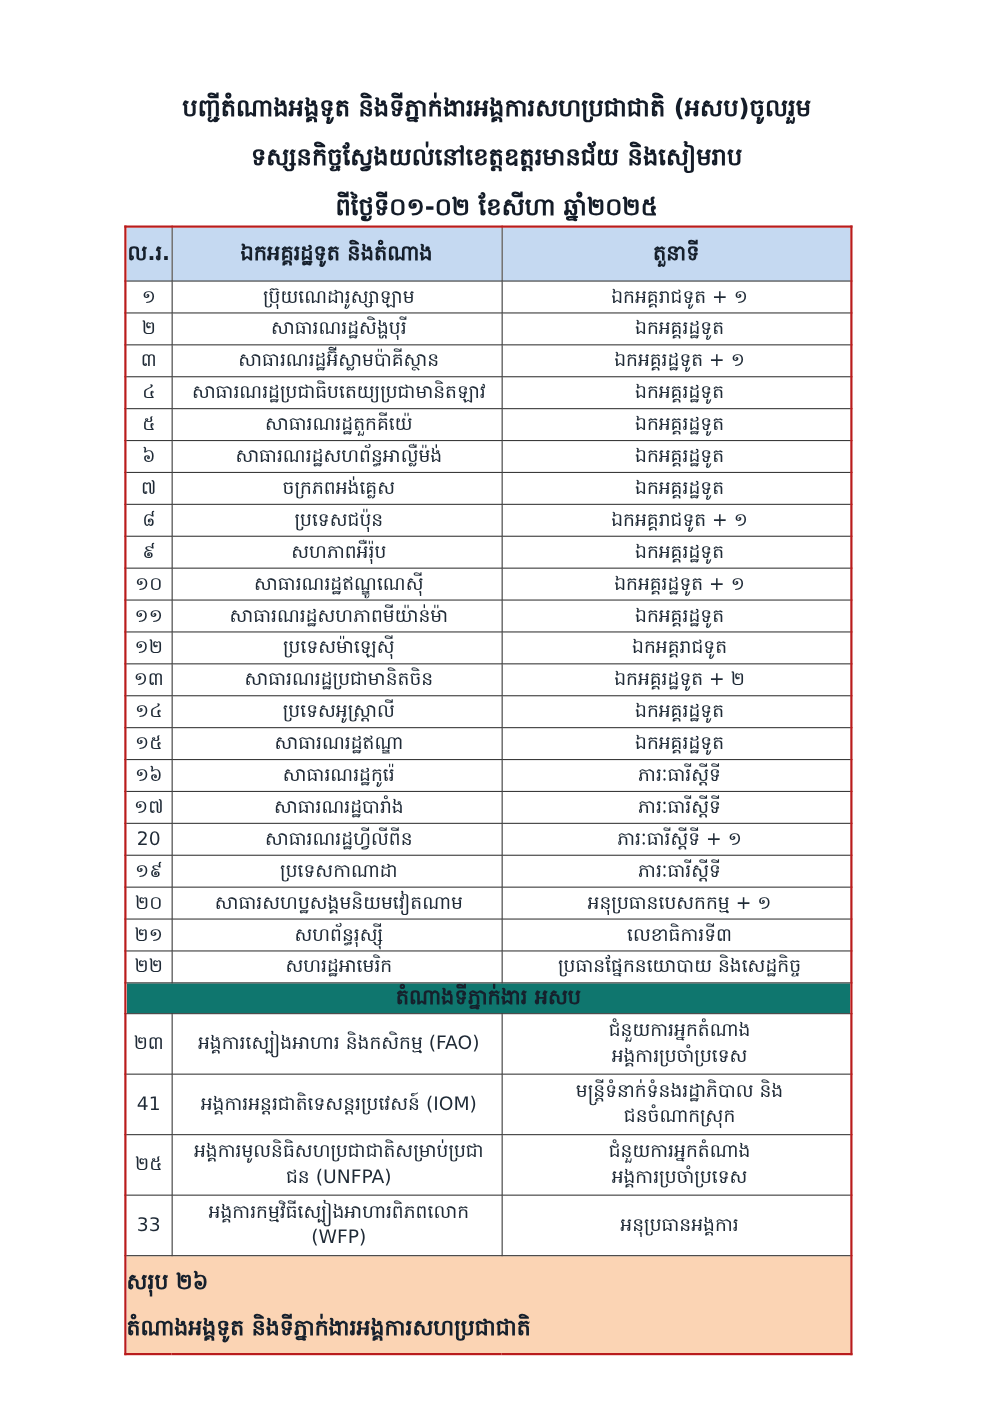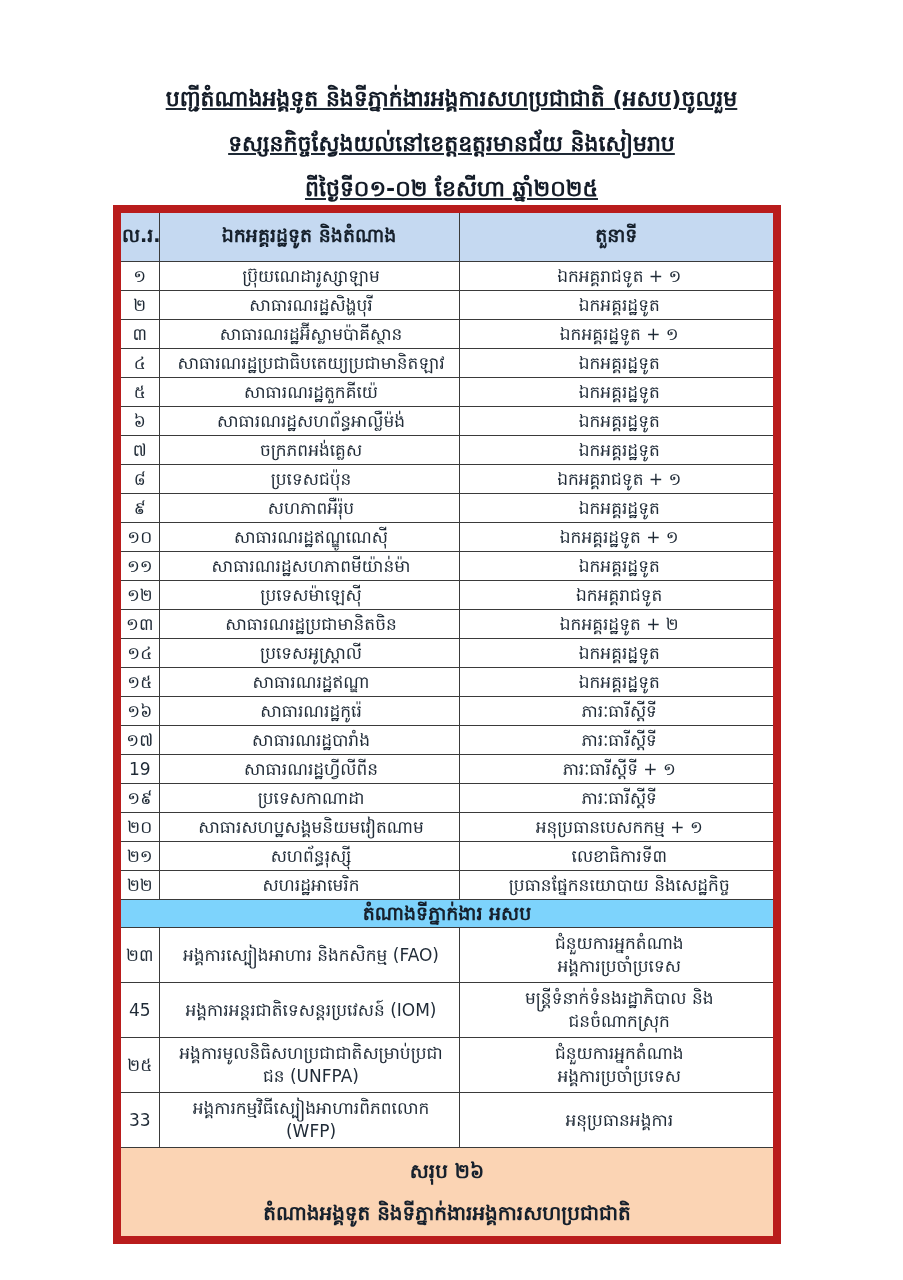--- a/index.html
+++ b/index.html
@@ -3,39 +3,39 @@
 <meta charset="utf-8">
 <style>
   html,body{margin:0;padding:0;}
   body{
     width:903px;height:1280px;
     background:#ffffff;
     font-family:"DejaVu Sans","Liberation Sans",sans-serif;
     color:#1f2a36;
     -webkit-font-smoothing:antialiased;
   }
-  .page{position:relative;width:903px;height:1280px;background:#ffffff;overflow:hidden;text-decoration:underline;}
+  .page{position:relative;width:903px;height:1280px;background:#ffffff;overflow:hidden;}
   .doc-title{
     padding-top:76px;
     text-align:center;
     font-weight:bold;
     font-size:22px;
     line-height:45px;
     color:#141c28;
   }
   .tbl-wrap{
     position:absolute;
     left:113px;top:205px;
     width:660px;
   }
   table{
     width:660px;
     border-collapse:collapse;
     table-layout:fixed;
-    border:8px solid #b91c1c;
+    border:2px solid #b91c1c;
   }
   col.c1{width:42px;}
   col.c2{width:300px;}
   col.c3{width:318px;}
   th,td{
     border:1px solid #3a3a3a;
     font-size:17px;
     vertical-align:middle;
     overflow:hidden;
   }
@@ -45,33 +45,33 @@
     font-size:19px;
     height:46px;
     text-align:center;
     color:#16202c;
   }
   tbody td{height:26px;line-height:23px;}
   td.c-no{text-align:center;padding:0;}
   td.c-name{text-align:center;padding:1px 4px 1px 8px;white-space:pre-line;}
   td.c-role{text-align:center;padding:1px 4px 1px 10px;white-space:pre-line;}
   tr.section-row td{
-    background:#7dd3fc;
+    background:#0f766e;
     text-align:center;
     font-weight:bold;
     font-size:19px;
     height:27px;
     color:#16202c;
     padding:0;
   }
   tr.agency-row td{height:52px;}
   tr.summary-row td{
     background:#fbd4b4;
     height:88px;
-    text-align:center;
+    text-align:left;
     font-weight:bold;
     font-size:20px;
     color:#16202c;
     padding:0;
   }
   .summary-line{line-height:42px;}
 </style>
 </head>
 <body>
 
@@ -177,21 +177,21 @@
           <td class="c-no">១៦</td>
           <td class="c-name">សាធារណរដ្ឋកូរ៉េ</td>
           <td class="c-role">ភារៈធារីស្តីទី</td>
         </tr>
         <tr>
           <td class="c-no">១៧</td>
           <td class="c-name">សាធារណរដ្ឋបារាំង</td>
           <td class="c-role">ភារៈធារីស្តីទី</td>
         </tr>
         <tr>
-          <td class="c-no">19</td>
+          <td class="c-no">20</td>
           <td class="c-name">សាធារណរដ្ឋហ្វីលីពីន</td>
           <td class="c-role">ភារៈធារីស្តីទី + ១</td>
         </tr>
         <tr>
           <td class="c-no">១៩</td>
           <td class="c-name">ប្រទេសកាណាដា</td>
           <td class="c-role">ភារៈធារីស្តីទី</td>
         </tr>
         <tr>
           <td class="c-no">២០</td>
@@ -213,21 +213,21 @@
           <td colspan="3">តំណាងទីភ្នាក់ងារ អសប</td>
         </tr>
 
         <tr class="agency-row">
           <td class="c-no">២៣</td>
           <td class="c-name">អង្គការស្បៀងអាហារ និងកសិកម្ម (FAO)</td>
           <td class="c-role">ជំនួយការអ្នកតំណាង
 អង្គការប្រចាំប្រទេស</td>
         </tr>
         <tr class="agency-row">
-          <td class="c-no">45</td>
+          <td class="c-no">41</td>
           <td class="c-name">អង្គការអន្តរជាតិទេសន្តរប្រវេសន៍ (IOM)</td>
           <td class="c-role">មន្ត្រីទំនាក់ទំនងរដ្ឋាភិបាល និង
 ជនចំណាកស្រុក</td>
         </tr>
         <tr class="agency-row">
           <td class="c-no">២៥</td>
           <td class="c-name">អង្គការមូលនិធិសហប្រជាជាតិសម្រាប់ប្រជា
 ជន (UNFPA)</td>
           <td class="c-role">ជំនួយការអ្នកតំណាង
 អង្គការប្រចាំប្រទេស</td>

